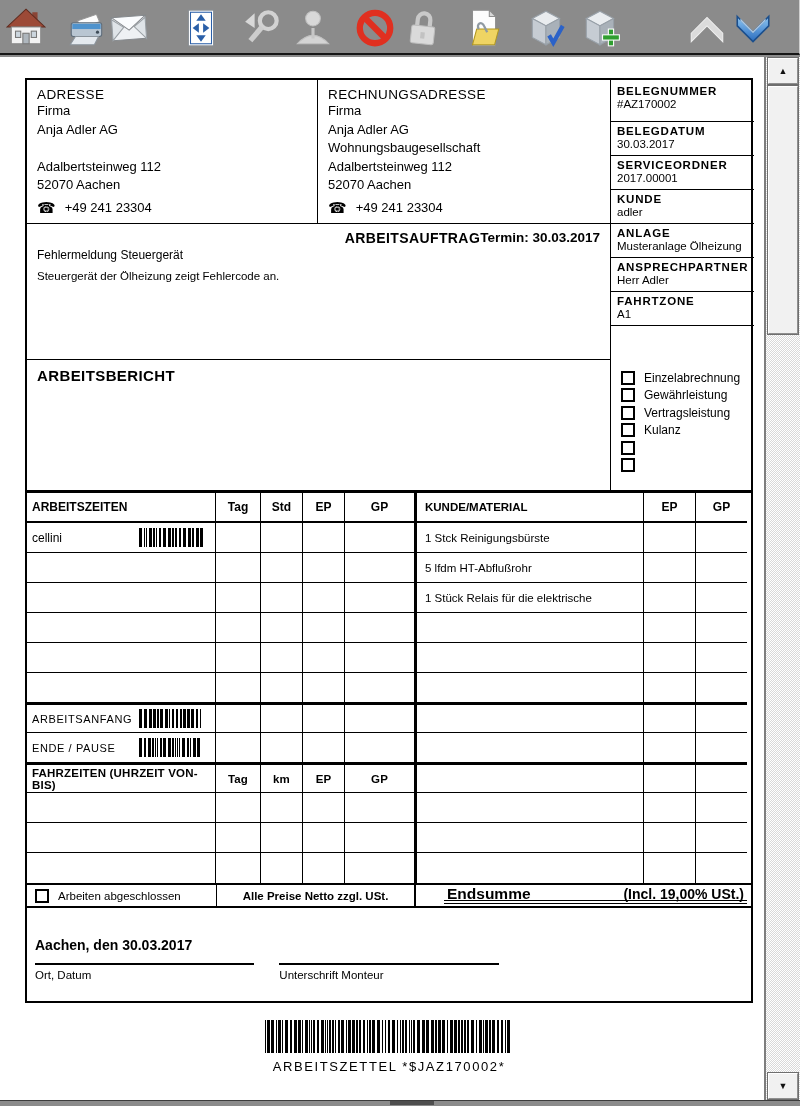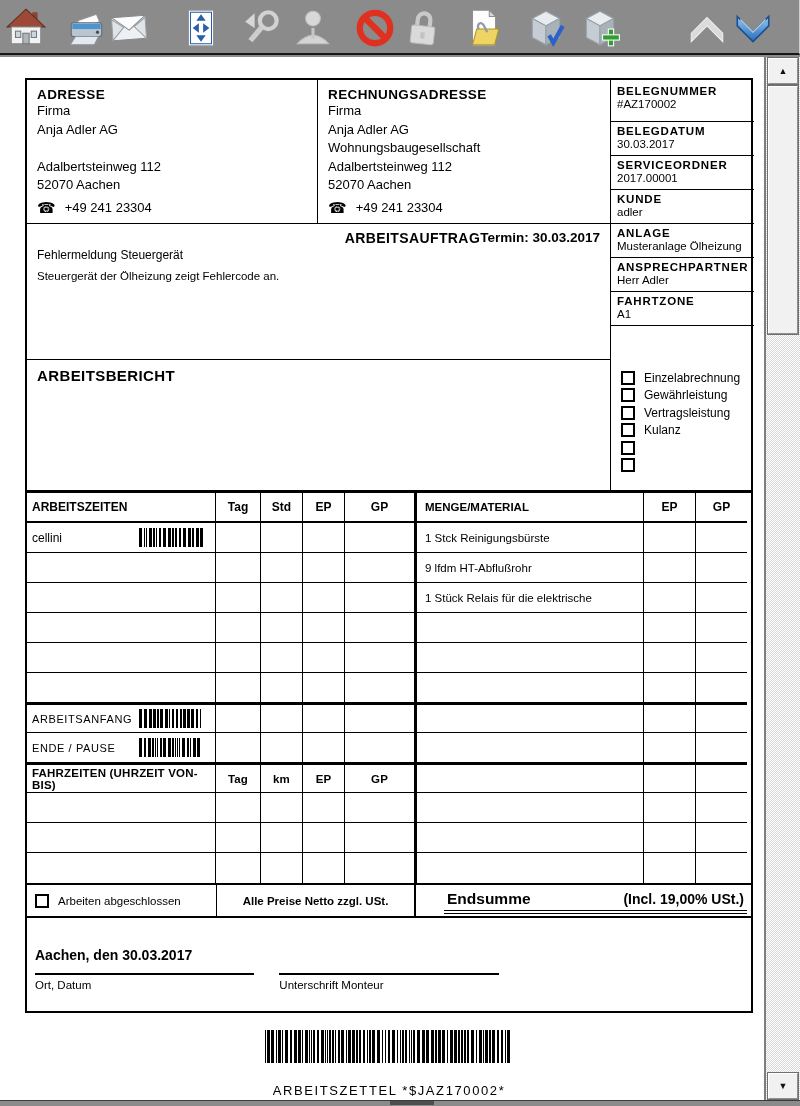--- a/index.html
+++ b/index.html
@@ -35,21 +35,21 @@
   .bottom-strip { position:absolute; bottom:0; left:0; right:0; height:6px;
                   background:#8b8b8b; border-top:1px solid #3c3c3c; }
   .bottom-notch { position:absolute; bottom:1px; left:390px; width:44px; height:4px; background:#4e4e4e; }
 
   
   .form { position:absolute; left:25px; top:21px; width:728px; color:#000; }
 
   .topbox { display:grid; grid-template-columns:291px 293px 1fr;
             grid-template-rows:144px 136px 130px; border:2px solid #000; }
   .cell-addr { border-right:1px solid #000; border-bottom:1px solid #000; padding:7px 10px; }
-  .addr-title { font-weight:bold; font-size:13.5px; letter-spacing:.4px; }
+  .addr-title { font-weight:normal; font-size:13.5px; letter-spacing:.4px; }
   .addr-line { font-size:13px; line-height:18.5px; min-height:18.5px; }
   .phone-row { margin-top:5px; font-size:13px; display:flex; align-items:center; gap:9px; }
   .phone-ico { font-size:15px; line-height:13px; }
 
   .fields { grid-column:3; grid-row:1/3; display:flex; flex-direction:column; }
   .fld { height:34px; border-bottom:1px solid #000; padding:3px 6px; overflow:hidden; }
   .fld:first-child { height:42px; padding-top:5px; }
   .fld-label { font-weight:bold; font-size:11.5px; letter-spacing:.8px; white-space:nowrap; }
   .fld-value { font-size:11.5px; margin-top:1px; white-space:nowrap; }
 
@@ -82,21 +82,21 @@
   .wt .cell.lastrow { border-bottom:none; }
   .wt .cell.caps { font-size:11px; letter-spacing:.6px; }
   .wt .cell.hd2 { font-weight:bold; font-size:11.5px; letter-spacing:.2px; }
 
   .barcode { display:inline-flex; height:19px; background:#fff; overflow:hidden; flex:none; }
   .barcode i { background:#000; height:100%; display:block; }
   .barcode s { height:100%; display:block; }
   .bc-right { margin-left:auto; margin-right:6px; }
 
   
-  .frow { display:flex; border:2px solid #000; border-top-width:2px; margin-top:-2px; height:35px; }
+  .frow { display:flex; border:2px solid #000; border-top-width:2px; margin-top:-2px; height:25px; }
   .f1 { width:190px; border-right:1px solid #000; display:flex; align-items:center;
         gap:9px; padding:0 8px; font-size:11.5px; }
   .f2 { width:199px; border-right:2px solid #000; display:flex; align-items:center;
         justify-content:center; font-weight:bold; font-size:11.5px; }
   .f3 { flex:1; position:relative; display:flex; align-items:center;
         justify-content:space-between; padding:0 7px 4px 7px;margin-left:24px; }
   .f3-total { font-weight:bold; font-size:15.5px; }
   .f3-vat { font-weight:bold; font-size:14px; }
   .dbl-rule { position:absolute; left:4px; right:4px; bottom:2px; height:4px;
               border-top:1px solid #000; border-bottom:1px solid #000; }
@@ -105,21 +105,21 @@
   .sigbox { border:2px solid #000; border-top:none; height:95px; padding:7px 8px 0 8px; }
   .sig-ack { font-weight:bold; font-size:11.5px; }
   .sig-place { font-weight:bold; font-size:14px; margin-top:22px; }
   .sigs { display:grid; grid-template-columns:1fr 1fr 1fr; gap:25px; margin-top:10px; }
   .sig .line { border-bottom:2px solid #000; height:2px; }
   .sig .slabel { font-size:11.5px; margin-top:4px; }
 
   
   .bigbc-wrap { margin-top:17px; text-align:center; }
   .bigbc { height:33px; }
-  .bigbc-caption { font-size:13px; letter-spacing:1.6px; margin-top:16px; }
+  .bigbc-caption { font-size:13px; letter-spacing:1.6px; margin-top:2px; }
 </style>
 </head>
 <body>
 
 <div id="app">
 
   <div class="toolbar">
     <div class="tbtn" style="left:5px"><span>
       <svg viewBox="0 0 40 40">
             <rect x="26" y="5" width="5" height="9" fill="#8a4536"></rect>
@@ -334,21 +334,21 @@
           </div>
         </div>
       </div>
 
       <div class="wt" id="work-table">
           <div class="cell c0 hdr">ARBEITSZEITEN</div>
           <div class="cell c1 hdr ctr">Tag</div>
           <div class="cell c2 hdr ctr">Std</div>
           <div class="cell c3 hdr ctr">EP</div>
           <div class="cell c4 hdr ctr">GP</div>
-          <div class="cell c5 hdr">MENGE/MATERIAL</div>
+          <div class="cell c5 hdr">KUNDE/MATERIAL</div>
           <div class="cell c6 hdr ctr">EP</div>
           <div class="cell c7 hdr ctr">GP</div>
           <div class="cell c0">
             <span>cellini</span>
             <span class="barcode bc-right" style="width: 65px;">
               <i style="width:3px"></i>
               <s style="width:2px"></s>
               <i style="width:1px"></i>
               <s style="width:1px"></s>
               <i style="width:1px"></i>
@@ -388,21 +388,21 @@
           <div class="cell c3"></div>
           <div class="cell c4"></div>
           <div class="cell c5">1 Stck Reinigungsbürste</div>
           <div class="cell c6"></div>
           <div class="cell c7"></div>
           <div class="cell c0"></div>
           <div class="cell c1"></div>
           <div class="cell c2"></div>
           <div class="cell c3"></div>
           <div class="cell c4"></div>
-          <div class="cell c5">9 lfdm HT-Abflußrohr</div>
+          <div class="cell c5">5 lfdm HT-Abflußrohr</div>
           <div class="cell c6"></div>
           <div class="cell c7"></div>
           <div class="cell c0"></div>
           <div class="cell c1"></div>
           <div class="cell c2"></div>
           <div class="cell c3"></div>
           <div class="cell c4"></div>
           <div class="cell c5">1 Stück Relais für die elektrische</div>
           <div class="cell c6"></div>
           <div class="cell c7"></div>

